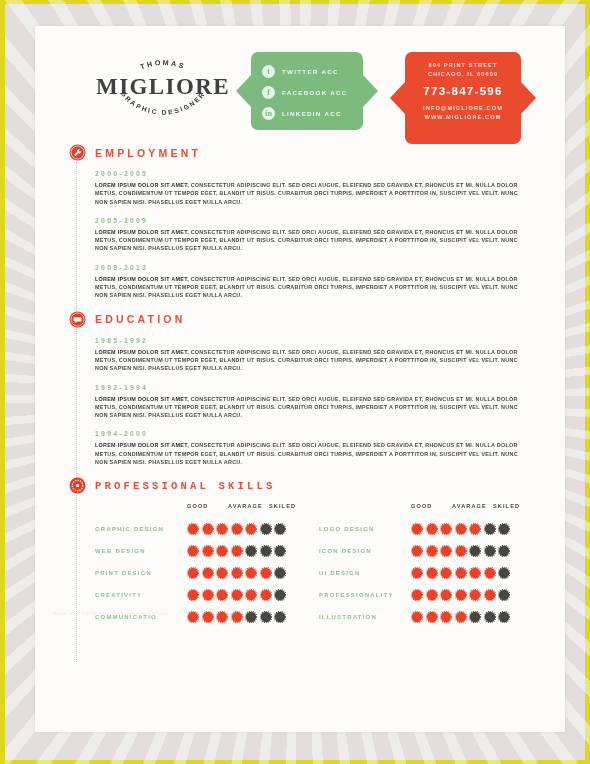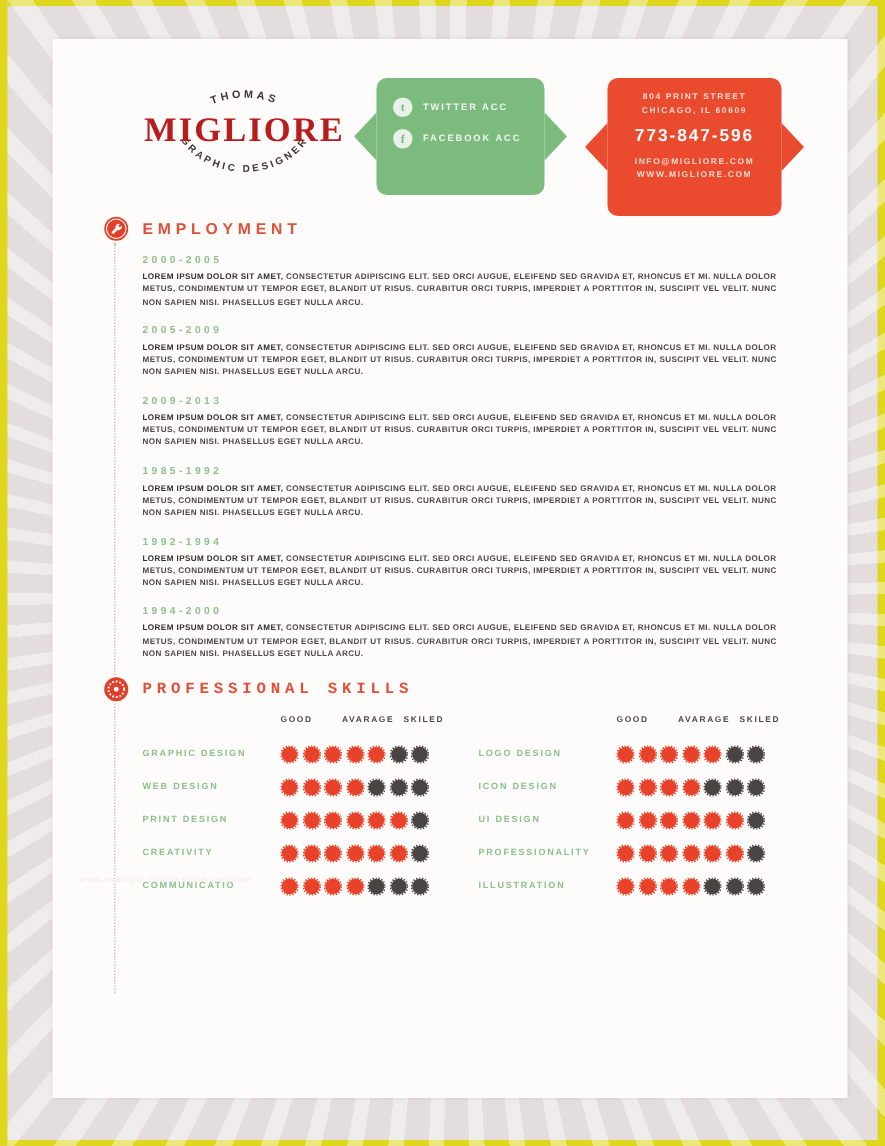--- a/index.html
+++ b/index.html
@@ -66,21 +66,21 @@
     text-align: center;
   }
   .brand svg { position: absolute; left: 0; top: 0; }
   .brand-name {
     position: absolute;
     left: 0; top: 28px; width: 140px;
     font-family: "Liberation Serif", serif;
     font-weight: bold;
     font-size: 23px;
     letter-spacing: 1.4px;
-    color: #b91c1c;
+    color: #404040;
     text-align: center;
   }
 
   
   .badge {
     position: absolute;
     top: 16px;
     padding: 10px 0;
   }
   .badge-body {
@@ -302,20 +302,24 @@
           <span class="tail tail-r"></span>
           <div style="padding-top:9px">
             <div class="social-row">
               <span class="social-ico">t</span>
               <span class="social-label">TWITTER ACC</span>
             </div>
             <div class="social-row">
               <span class="social-ico">f</span>
               <span class="social-label">FACEBOOK ACC</span>
             </div>
+            <div class="social-row">
+              <span class="social-ico">in</span>
+              <span class="social-label">LINKEDIN ACC</span>
+            </div>
           </div>
         </div>
       </div>
 
       <div class="badge badge-red">
         <div class="badge-body">
           <span class="tail tail-l"></span>
           <span class="tail tail-r"></span>
           <div class="contact-pad">
             <div class="contact-line">804 PRINT STREET</div>
@@ -350,20 +354,28 @@
             <div class="entry-text"><b>LOREM IPSUM DOLOR SIT AMET,</b><span> CONSECTETUR ADIPISCING ELIT. SED ORCI AUGUE, ELEIFEND SED GRAVIDA ET, RHONCUS ET MI. NULLA DOLOR METUS, CONDIMENTUM UT TEMPOR EGET, BLANDIT UT RISUS. CURABITUR ORCI TURPIS, IMPERDIET A PORTTITOR IN, SUSCIPIT VEL VELIT. NUNC NON SAPIEN NISI. PHASELLUS EGET NULLA ARCU.</span></div>
           </div>
           <div class="entry">
             <div class="entry-date">2009-2013</div>
             <div class="entry-text"><b>LOREM IPSUM DOLOR SIT AMET,</b><span> CONSECTETUR ADIPISCING ELIT. SED ORCI AUGUE, ELEIFEND SED GRAVIDA ET, RHONCUS ET MI. NULLA DOLOR METUS, CONDIMENTUM UT TEMPOR EGET, BLANDIT UT RISUS. CURABITUR ORCI TURPIS, IMPERDIET A PORTTITOR IN, SUSCIPIT VEL VELIT. NUNC NON SAPIEN NISI. PHASELLUS EGET NULLA ARCU.</span></div>
           </div>
         </div>
       </div>
 
       <div class="section">
+        <div class="sec-head">
+          <svg class="sec-icon" viewBox="0 0 34 34">
+            <circle cx="17" cy="17" r="16" fill="#e0402a"></circle>
+            <circle cx="17" cy="17" r="13" fill="none" stroke="#fdfcfb" stroke-width="1.4"></circle>
+            <path d="M10.5 12.5h13a1.6 1.6 0 0 1 1.6 1.6v5.4a1.6 1.6 0 0 1-1.6 1.6h-7.2l-3.6 2.9v-2.9h-2.2a1.6 1.6 0 0 1-1.6-1.6v-5.4a1.6 1.6 0 0 1 1.6-1.6z" fill="#fdfcfb"></path>
+          </svg>
+          <div class="sec-title">EDUCATION</div>
+        </div>
         <div class="entries">
           <div class="entry">
             <div class="entry-date">1985-1992</div>
             <div class="entry-text"><b>LOREM IPSUM DOLOR SIT AMET,</b><span> CONSECTETUR ADIPISCING ELIT. SED ORCI AUGUE, ELEIFEND SED GRAVIDA ET, RHONCUS ET MI. NULLA DOLOR METUS, CONDIMENTUM UT TEMPOR EGET, BLANDIT UT RISUS. CURABITUR ORCI TURPIS, IMPERDIET A PORTTITOR IN, SUSCIPIT VEL VELIT. NUNC NON SAPIEN NISI. PHASELLUS EGET NULLA ARCU.</span></div>
           </div>
           <div class="entry">
             <div class="entry-date">1992-1994</div>
             <div class="entry-text"><b>LOREM IPSUM DOLOR SIT AMET,</b><span> CONSECTETUR ADIPISCING ELIT. SED ORCI AUGUE, ELEIFEND SED GRAVIDA ET, RHONCUS ET MI. NULLA DOLOR METUS, CONDIMENTUM UT TEMPOR EGET, BLANDIT UT RISUS. CURABITUR ORCI TURPIS, IMPERDIET A PORTTITOR IN, SUSCIPIT VEL VELIT. NUNC NON SAPIEN NISI. PHASELLUS EGET NULLA ARCU.</span></div>
           </div>
           <div class="entry">

